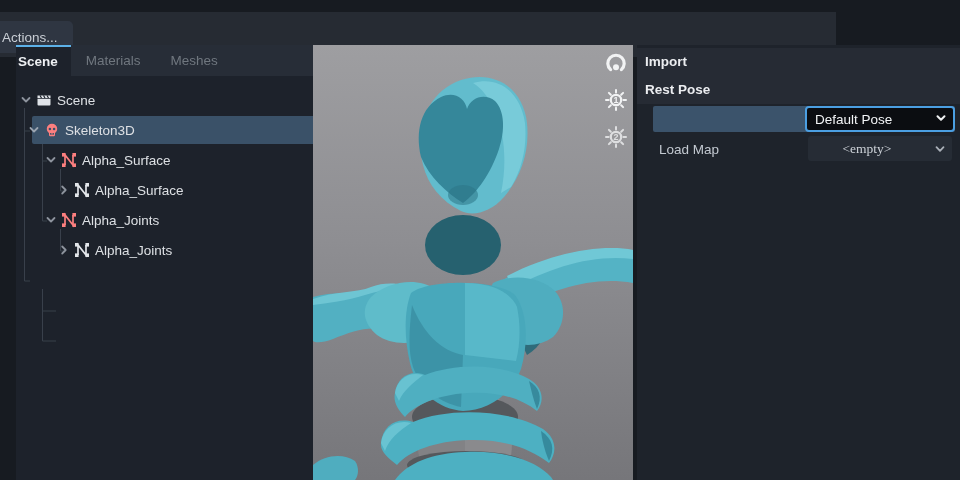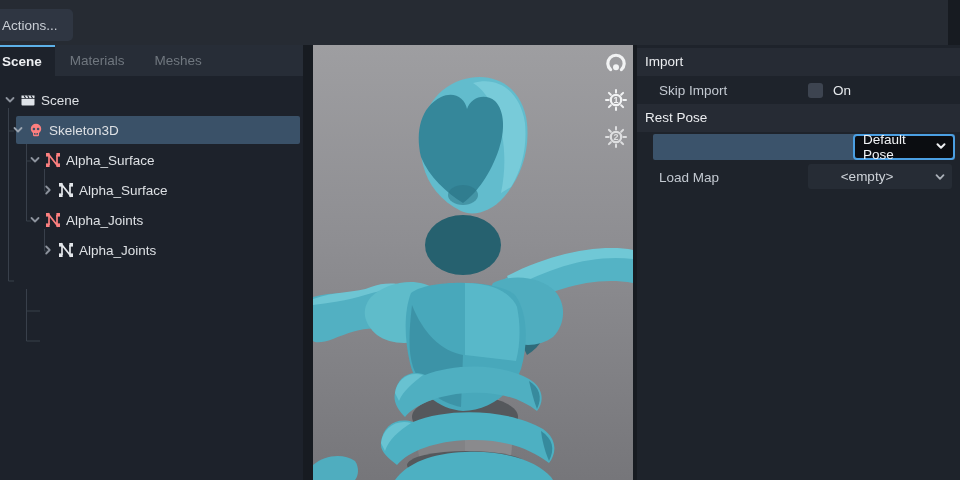--- a/index.html
+++ b/index.html
@@ -1,28 +1,28 @@
 <!DOCTYPE html>
 <html><head>
 <meta charset="utf-8">
 <style>
   html,body{margin:0;padding:0}
   body{
     width:960px;height:480px;position:relative;overflow:hidden;
     background:#171b21;font-family:"Liberation Sans",sans-serif;color:#d6dade;
   }
   
-  .topbar{position:absolute;left:0;top:0;width:948px;height:45px;background:#262b33}
+  .topbar{position:absolute;left:0;top:12px;width:836px;height:45px;background:#262b33}
   .actions-btn{
     position:absolute;left:-13px;top:9px;height:32px;padding:0 15px;
     background:#2f3642;border:none;border-radius:5px;color:#c9ced5;
     font-size:13.5px;font-family:inherit;
   }
   
-  .left-panel{position:absolute;left:0;top:45px;width:303px;height:435px;background:#1d222b}
+  .left-panel{position:absolute;left:16px;top:45px;width:303px;height:435px;background:#1d222b}
   .tabbar{height:31px;background:#272d37;display:flex;align-items:stretch}
   .tab{font-size:13.5px;display:flex;align-items:center;padding:0 15px;color:#70777f;box-sizing:border-box}
   .tab.active{background:#1d222b;color:#eef0f3;border-top:2px solid #5db1e8;padding:0 13px 0 2px;font-weight:600}
   .tree{position:relative;padding-top:9px;height:395px}
   .guides{position:absolute;left:0;top:0;pointer-events:none}
   .trow{display:flex;align-items:center;height:30px;font-size:13.5px;position:relative}
   .trow>*{position:relative}
   .d0{padding-left:2px}.d1{padding-left:10px}.d2{padding-left:27px}.d3{padding-left:40px}
   .chev{width:16px;height:16px;flex:0 0 16px;display:flex;align-items:center;justify-content:center}
   .ticon{width:17px;height:16px;flex:0 0 17px;margin:0 5px 0 1px;display:flex;align-items:center;justify-content:center}
@@ -31,38 +31,38 @@
   
   .viewport{
     position:absolute;left:313px;top:45px;width:320px;height:435px;overflow:hidden;
     background:linear-gradient(#9e9ea1 0%,#8e8e92 45%,#76767a 100%);
   }
   .model{position:absolute;left:0;top:0}
   .vtools{position:absolute;right:4px;top:5px;display:flex;flex-direction:column;gap:11px;align-items:center}
   .vtool{width:26px;height:26px;display:flex;align-items:center;justify-content:center;background:transparent;border:none;padding:0}
   
   .right-panel{position:absolute;left:637px;top:45px;width:323px;height:435px;background:#1e232b;padding-top:3px;box-sizing:border-box}
-  .cat{height:28px;line-height:28px;background:#262b34;color:#ebedf0;font-weight:normal;font-size:13.5px;padding-left:8px}
+  .cat{height:28px;line-height:28px;background:#262b34;color:#ebedf0;font-weight:bold;font-size:13.5px;padding-left:8px}
   .prow{height:28px;display:flex;align-items:center;position:relative;padding-left:22px;font-size:13.5px}
   .prow.tall{height:30px}
   .plabel{color:#c3c9d1}
   .prow.hl::before{content:"";position:absolute;left:16px;right:5px;top:2px;bottom:2px;background:#3b536b;border-radius:2px}
   .prow.hl .plabel{color:#bccadb}
   .skip-editor{position:absolute;left:171px;display:flex;align-items:center;gap:10px}
   .cb{width:15px;height:15px;background:#3d4450;border-radius:3px}
   .on-label{color:#e6e9ec}
   .dd{
     position:absolute;left:168px;right:5px;top:2px;bottom:2px;background:#0b0d11;
     border:2px solid #4b9fe2;border-radius:4px;display:flex;align-items:center;
-    padding:0 6px 0 8px;color:#f2f4f6;box-sizing:border-box;margin-left:48px;
+    padding:0 6px 0 8px;color:#f2f4f6;box-sizing:border-box;
   }
   .dd-value{flex:1;font-size:13.5px}
   .res{
     position:absolute;left:171px;right:8px;top:2px;bottom:3px;background:#262c35;border-radius:3px;
-    display:flex;align-items:center;justify-content:center;color:#ced3d9;padding-right:26px;box-sizing:border-box;
+    display:flex;align-items:center;justify-content:center;color:#ced3d9;padding-right:26px;box-sizing:border-box;font-family:Liberation Serif, serif;
   }
   .res .rchev{position:absolute;right:6px;top:50%;margin-top:-6px}
 </style>
 </head>
 <body>
 
 <div class="topbar">
   <button class="actions-btn">Actions...</button>
 </div>
 
@@ -280,27 +280,20 @@
         <circle cx="12" cy="12" r="5.2" fill="none" stroke="#f2f3f4" stroke-width="2.2"></circle>
         <text x="12" y="15.3" font-size="9" font-weight="bold" fill="#f2f3f4" text-anchor="middle" font-family="Liberation Sans, sans-serif">2</text>
       </svg>
     </button>
   </div>
 </div>
 
 <div class="right-panel">
 
   <div class="cat">Import</div>
-  <div class="prow">
-    <span class="plabel">Skip Import</span>
-    <span class="skip-editor">
-      <span class="cb"></span>
-      <span class="on-label">On</span>
-    </span>
-  </div>
 
   <div class="cat">Rest Pose</div>
   <div class="prow tall hl">
     <span class="plabel">Load Pose</span>
     <div class="dd">
       <span class="dd-value">Default Pose</span>
       <span>
         <svg width="12" height="12" viewBox="0 0 12 12">
             <path d="M2.5,4.2 6,7.8 9.5,4.2" stroke="#eef0f2" stroke-width="2" fill="none" stroke-linecap="round" stroke-linejoin="round"></path>
           </svg>

